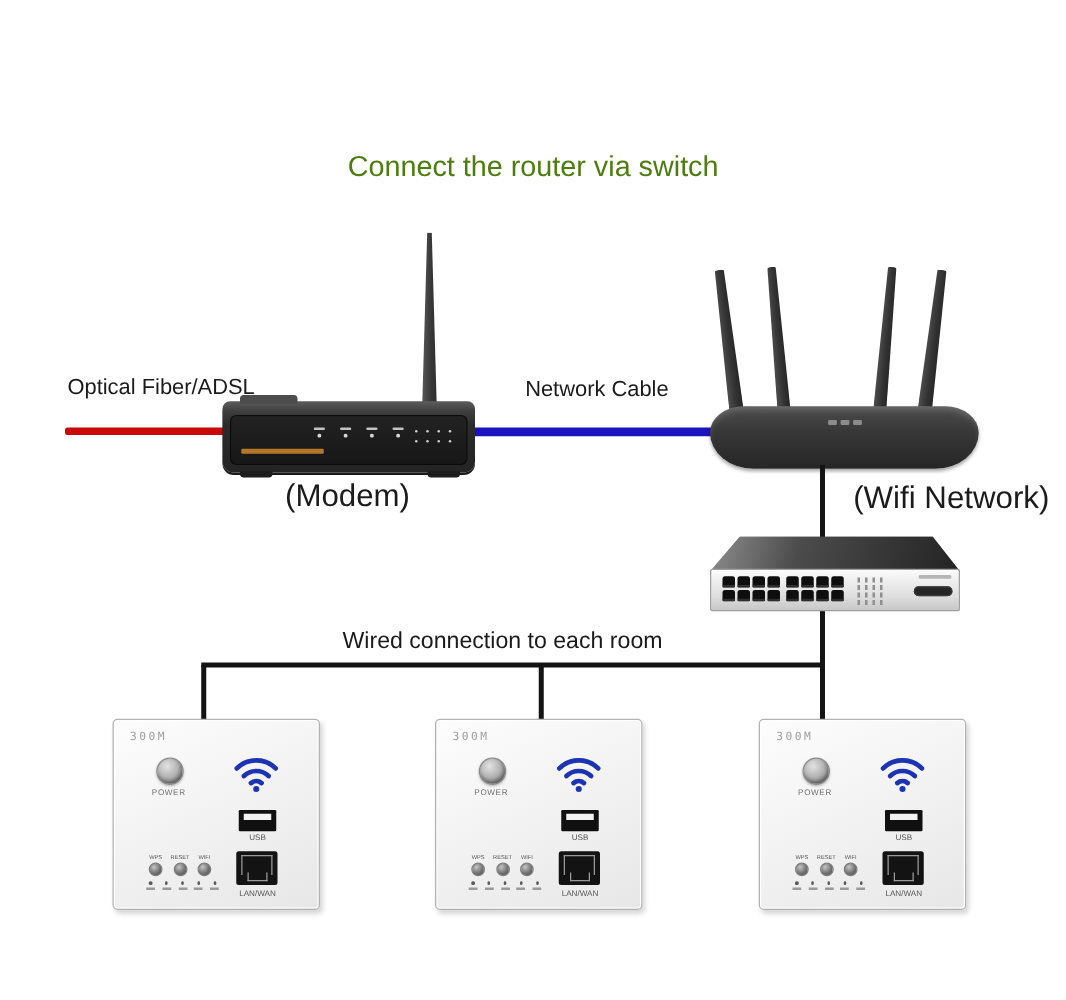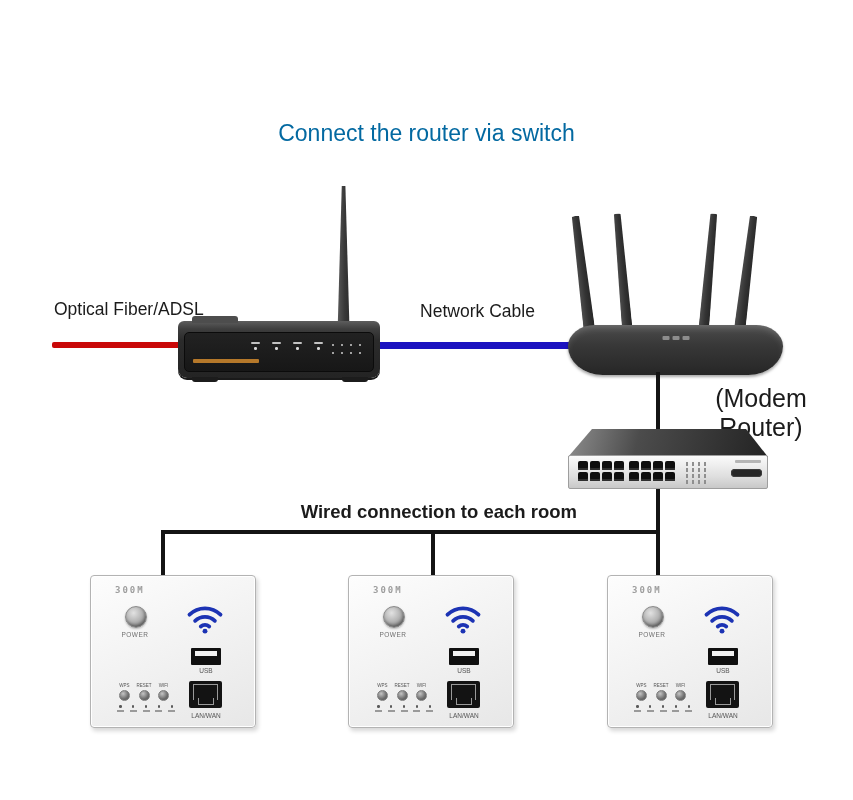--- a/index.html
+++ b/index.html
@@ -7,40 +7,40 @@
     position:relative; width:853px; height:800px; margin:0 auto;
     background:#ffffff; overflow:hidden;
     font-family:"Liberation Sans", sans-serif; color:#141414;
   }
   .abs { position:absolute; }
 
   
   .title { left:0; top:48px; width:100%; text-align:center;
     font-size:58px; font-weight:bold; letter-spacing:-1px; color:#0a0a0a; }
   .subtitle { left:0; top:120px; width:100%; text-align:center;
-    font-size:23px; color:#0369a1; }
+    font-size:23px; color:#4d7c0f; }
 
   
   .cable-red  { left:52px;  top:342px; width:128px; height:6px; background:#c90808; border-radius:2px; }
   .cable-blue { left:378px; top:342px; width:202px; height:7px; background:#1b12c0; border-radius:2px; }
   .line { background:#141414; }
   .v-router-switch { left:656px; top:372px; width:4px; height:58px; }
   .v-switch-down   { left:656px; top:488px; width:4px; height:44px; }
   .h-room          { left:161px; top:530px; width:499px; height:4px; }
   .drop1 { left:161px; top:532px; width:4px; height:46px; }
   .drop2 { left:431px; top:532px; width:4px; height:46px; }
   .drop3 { left:656px; top:532px; width:4px; height:46px; }
 
   .lbl { color:#1b1b1b; }
   .lbl-optical { left:54px;  top:299px; font-size:17.5px; }
   .lbl-netcable{ left:400px; top:301px; width:155px; text-align:center; font-size:17.5px; }
   .lbl-modem   { left:178px; top:383px; width:200px; text-align:center; font-size:25px; }
   .lbl-router  { left:676px; top:384px; width:170px; text-align:center; font-size:25px; }
   .lbl-switch  { left:668px; top:491px; width:120px; text-align:center; font-size:25px; }
-  .lbl-room    { left:227px; top:501px; width:350px; text-align:right; font-size:18.5px;font-weight:bold; }
+  .lbl-room    { left:227px; top:501px; width:350px; text-align:center; font-size:18.5px; }
 
   
   .modem-antenna { left:337px; top:186px; width:14px; height:146px;
     background:linear-gradient(90deg,#5b5b5b,#383838 55%,#2b2b2b);
     clip-path:polygon(34% 0,60% 0,90% 100%,4% 100%); }
   .modem-body { left:178px; top:321px; width:202px; height:57px;
     background:linear-gradient(180deg,#5d5d5d 0%,#3e3e3e 14%,#2b2b2b 34%,#242424 100%);
     border-radius:6px 6px 9px 9px; box-shadow:0 2px 0 #1a1a1a; }
   .modem-ridge { position:absolute; left:14px; top:-5px; width:46px; height:7px;
     background:#4d4d4d; border-radius:3px 3px 0 0; }
@@ -92,22 +92,22 @@
     background:#b5b5b5; border-radius:1px; }
   .sw-badge { position:absolute; left:162px; top:13px; width:31px; height:8px;
     background:#262626; border-radius:4px; box-shadow:inset 0 0 0 1px #3c3c3c; }
 
   
   .plate { position:absolute; top:575px; width:166px; height:153px;
     background:linear-gradient(155deg,#fdfdfd 0%,#f1f1f1 55%,#e7e7e7 100%);
     border:1px solid #b3b3b3; border-radius:4px; box-sizing:border-box;
     box-shadow:2px 3px 4px rgba(0,0,0,.16), inset 0 0 0 1px #ffffff; }
   .p1 { left:90px; } .p2 { left:348px; } .p3 { left:607px; }
-  .ap-speed { position:absolute; left:24px; top:9px; font-family:"DejaVu Sans Mono", monospace;
-    font-size:9px; font-weight:bold; letter-spacing:2px; color:#9e9e9e; }
+  .ap-speed { position:absolute; left:13px; top:9px; font-family:"DejaVu Sans Mono", monospace;
+    font-size:9px; font-weight:normal; letter-spacing:2px; color:#9e9e9e; }
   .ap-power-btn { position:absolute; left:34px; top:30px; width:20px; height:20px; border-radius:50%;
     background:radial-gradient(circle at 38% 30%,#e2e2e2,#b5b5b5 45%,#8d8d8d 78%,#7c7c7c);
     border:1px solid #8a8a8a;
     box-shadow:inset -1px -2px 3px rgba(0,0,0,.35), 0 1px 2px rgba(0,0,0,.25); }
   .ap-power-label { position:absolute; left:24px; top:55px; width:40px; text-align:center;
     font-size:6.5px; letter-spacing:.5px; color:#6f6f6f; }
   .ap-wifi { position:absolute; left:95px; top:26px; width:38px; height:32px; }
   .ap-usb { position:absolute; left:100px; top:72px; width:30px; height:17px;
     background:#101010; border-radius:1px; }
   .ap-usb i { position:absolute; left:4px; right:4px; top:3px; height:5px; background:#f2f2f2; }
@@ -178,33 +178,34 @@
           <i></i>
           <i></i>
           <i></i>
           <i></i>
           <i></i>
       </div>
     </div>
   </div>
   <div class="abs modem-foot mf1"></div>
   <div class="abs modem-foot mf2"></div>
+  <div class="abs lbl lbl-modem">(Modem)</div>
 
   <div class="abs r-ant ra1"></div>
   <div class="abs r-ant ra2"></div>
   <div class="abs r-ant ra3"></div>
   <div class="abs r-ant ra4"></div>
   <div class="abs router-body">
     <div class="router-logo">
         <i></i>
         <i></i>
         <i></i>
       </div>
   </div>
-  <div class="abs lbl lbl-router">(Modem Router)</div>
+  <div class="abs lbl lbl-router">(Wifi Network)</div>
 
   <div class="abs line v-router-switch"></div>
   <div class="abs line v-switch-down"></div>
   <div class="abs line h-room"></div>
   <div class="abs line drop1"></div>
   <div class="abs line drop2"></div>
   <div class="abs line drop3"></div>
   <div class="abs lbl lbl-room">Wired connection to each room</div>
 
   <div class="abs switch-top"></div>

